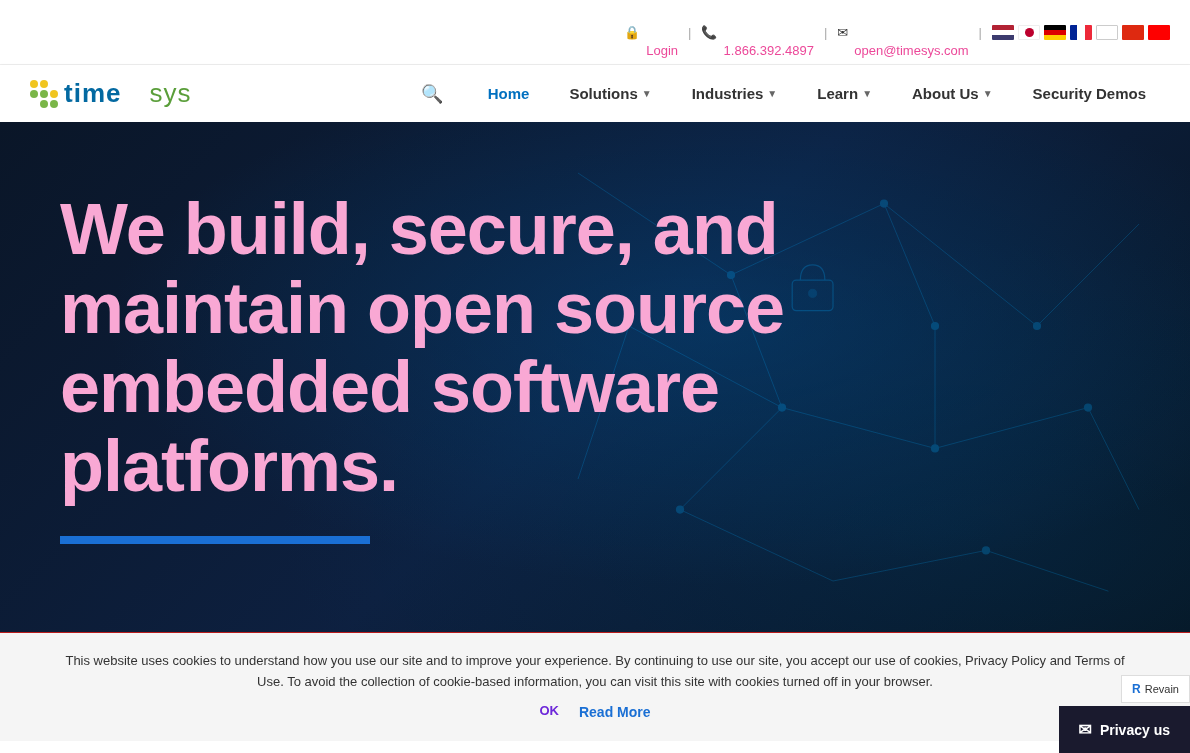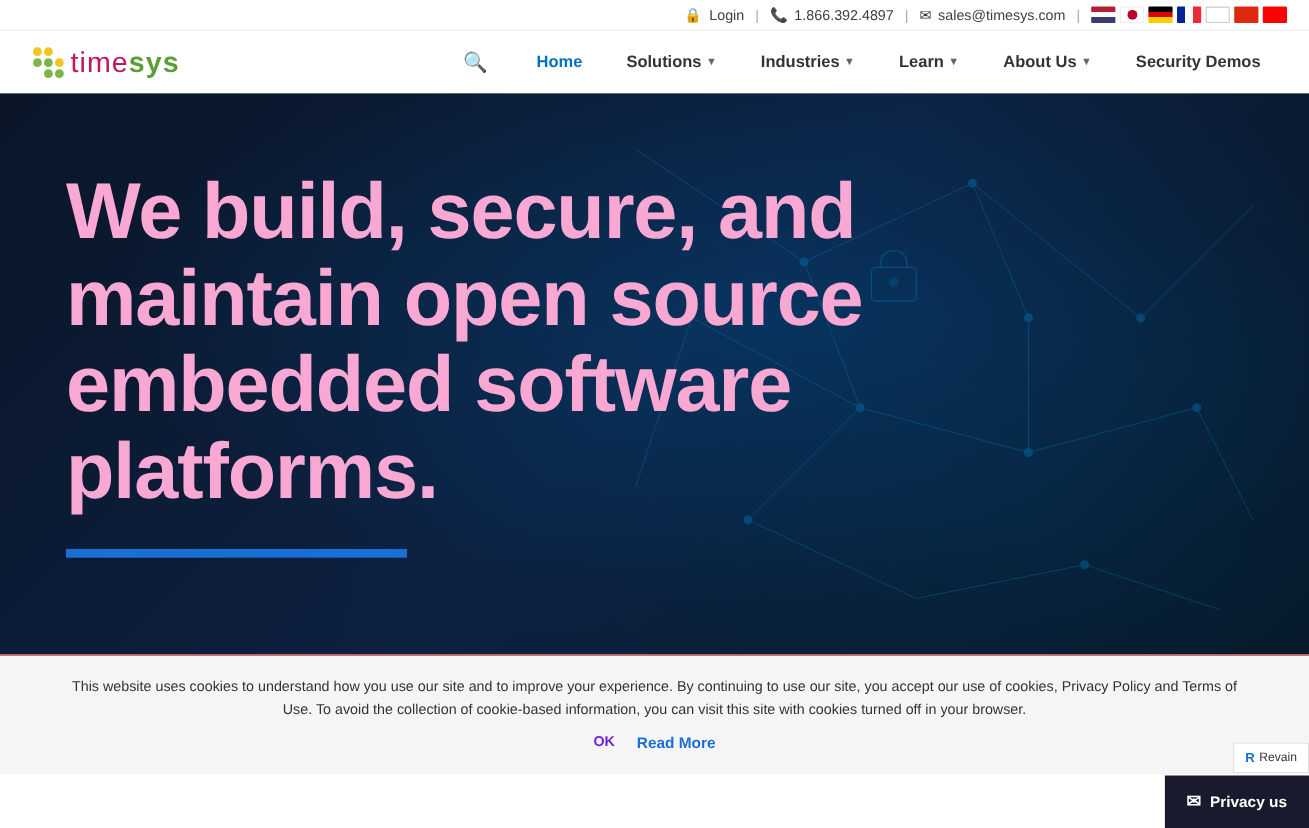--- a/index.html
+++ b/index.html
@@ -10,21 +10,21 @@
       background: #fff;
       border-bottom: 1px solid #eee;
       padding: 6px 20px;
       display: flex;
       align-items: center;
       justify-content: flex-end;
       font-size: 13px;
       color: #333;
       gap: 6px;
     }
-    .top-bar a { color: #404040; text-decoration: none; }
+    .top-bar a { color: #ec4899; text-decoration: none; margin-top: 37px; }
     .top-bar .separator { color: #aaa; margin: 0 4px; }
     .flags { display: flex; gap: 4px; align-items: center; }
     .flag { width: 22px; height: 15px; display: inline-block; border-radius: 1px; overflow: hidden; }
 
     
     .navbar {
       background: #fff;
       padding: 12px 30px;
       display: flex;
       align-items: center;
@@ -49,22 +49,22 @@
     }
     .logo-dot.yellow { background: #f0c520; }
     .logo-dot.green { background: #7ab648; }
     .logo-dot.empty { background: transparent; }
     .logo-text {
       font-size: 26px;
       font-weight: 300;
       letter-spacing: 1px;
       color: #333;
     }
-    .logo-text span.time { color: #be185d; font-weight: 400; }
-    .logo-text span.sys { color: #5a9e3a; font-weight: 700; }
+    .logo-text span.time { color: #0369a1; font-weight: 700; }
+    .logo-text span.sys { color: #5a9e3a; font-weight: 400; margin-left: 28px; }
 
     .nav-search {
       color: #555;
       font-size: 18px;
       cursor: pointer;
       margin-right: 20px;
     }
     .nav-menu {
       display: flex;
       align-items: center;
@@ -228,21 +228,21 @@
 <body>
 
 <div class="top-bar">
   <span>🔒</span>
   <a href="#">Login</a>
   <span class="separator">|</span>
   <span>📞</span>
   <a href="#">1.866.392.4897</a>
   <span class="separator">|</span>
   <span>✉</span>
-  <a href="#">sales@timesys.com</a>
+  <a href="#">open@timesys.com</a>
   <span class="separator">|</span>
   <div class="flags">
     <span class="flag flag-us" title="English"></span>
     <span class="flag flag-jp" title="Japanese"></span>
     <span class="flag flag-de" title="German"></span>
     <span class="flag flag-fr" title="French"></span>
     <span class="flag flag-kr" title="Korean" style="background:#fff;border:1px solid #ccc;"></span>
     <span class="flag flag-cn" title="Chinese Simplified"></span>
     <span class="flag flag-tw" title="Chinese Traditional"></span>
   </div>

